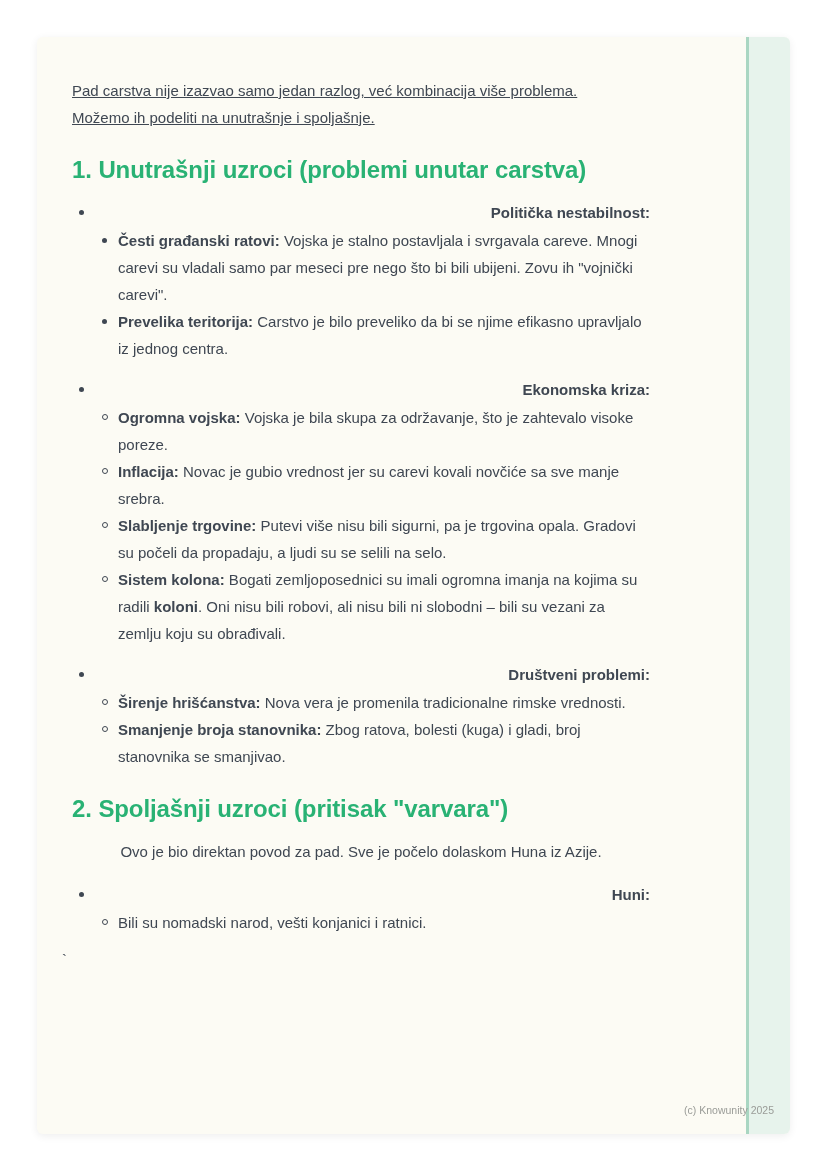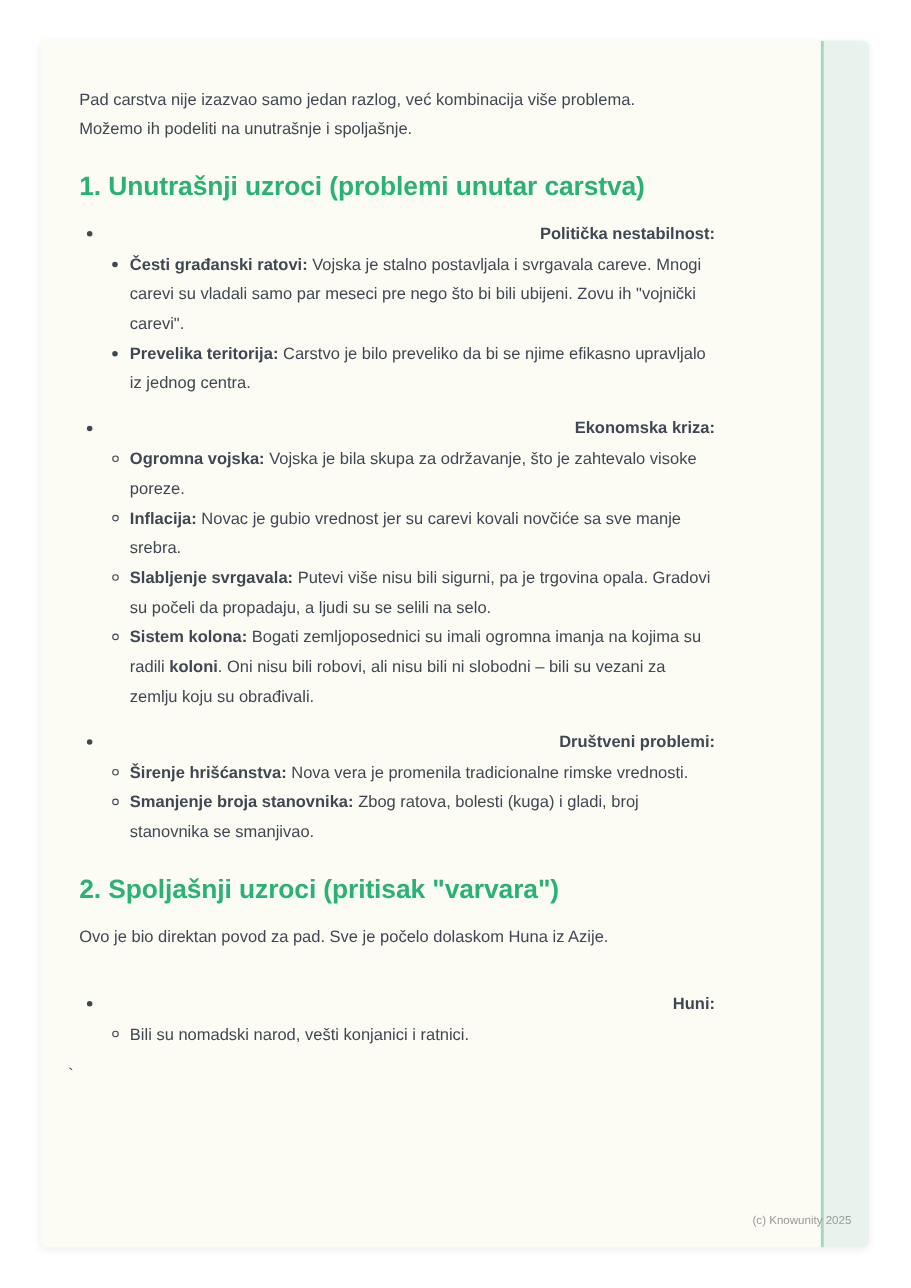--- a/index.html
+++ b/index.html
@@ -16,36 +16,36 @@
   .accent-bar {
     position:absolute; top:0; right:0; bottom:0; width:41px;
     background:#e7f3ec; border-left:3px solid #a9d6c2;
     border-radius:0 6px 6px 0;
   }
   .content {
     position:absolute; left:35px; top:40px; width:578px;
     font-size:15px; line-height:27px; color:#3f4752;
   }
   .intro { margin:0; }
-  .intro .line { display:block; }
+  .intro .line { display:block;text-decoration:underline; }
   h2.sec-heading {
     margin:26px 0 16px 0; font-size:24px; line-height:26px;
     font-weight:700; color:#29b274; letter-spacing:-0.1px;
   }
   .group + .group { margin-top:14px; }
   .gtitle { position:relative; padding-left:23px; font-weight:700;text-align:right; }
   .item  { position:relative; padding-left:46px; }
   .items .item:first-child { margin-top:1px; }
   .bold { font-weight:700; }
   .mk { position:absolute; box-sizing:border-box; border-radius:50%; }
   .mk.l1 { left:7px;  top:11px; width:5px; height:5px; }
   .mk.l2 { left:30px; top:11px; width:5px; height:5px; }
   .mk.solid { background:#3f4752; }
   .mk.ring  { width:6px; height:6px; top:10px; border:1.3px solid #3f4752; background:transparent; }
-  .lead { margin:0 0 34px 0; }
+  .lead { margin:0 0 16px 0;text-align:center; }
   .stray { margin:10px 0 0 -10px; }
   .footer {
     position:absolute; right:16px; bottom:18px;
     font-size:10.5px; line-height:12px; color:#9a9c98; z-index:2;
   }
 </style>
 </head>
 <body>
 
 <div class="page">
@@ -86,21 +86,21 @@
         <div class="item">
           <span class="mk l2 ring"></span>
           <span class="bold">Ogromna vojska:</span><span> Vojska je bila skupa za održavanje, što je zahtevalo visoke poreze.</span>
         </div>
         <div class="item">
           <span class="mk l2 ring"></span>
           <span class="bold">Inflacija:</span><span> Novac je gubio vrednost jer su carevi kovali novčiće sa sve manje srebra.</span>
         </div>
         <div class="item">
           <span class="mk l2 ring"></span>
-          <span class="bold">Slabljenje svrgavala:</span><span> Putevi više nisu bili sigurni, pa je trgovina opala. Gradovi su počeli da propadaju, a ljudi su se selili na selo.</span>
+          <span class="bold">Slabljenje trgovine:</span><span> Putevi više nisu bili sigurni, pa je trgovina opala. Gradovi su počeli da propadaju, a ljudi su se selili na selo.</span>
         </div>
         <div class="item">
           <span class="mk l2 ring"></span>
           <span class="bold">Sistem kolona:</span><span> Bogati zemljoposednici su imali ogromna imanja na kojima su radili </span><span class="bold">koloni</span><span>. Oni nisu bili robovi, ali nisu bili ni slobodni – bili su vezani za zemlju koju su obrađivali.</span>
         </div>
       </div>
     </div>
 
     <div class="group">
       <div class="gtitle">

